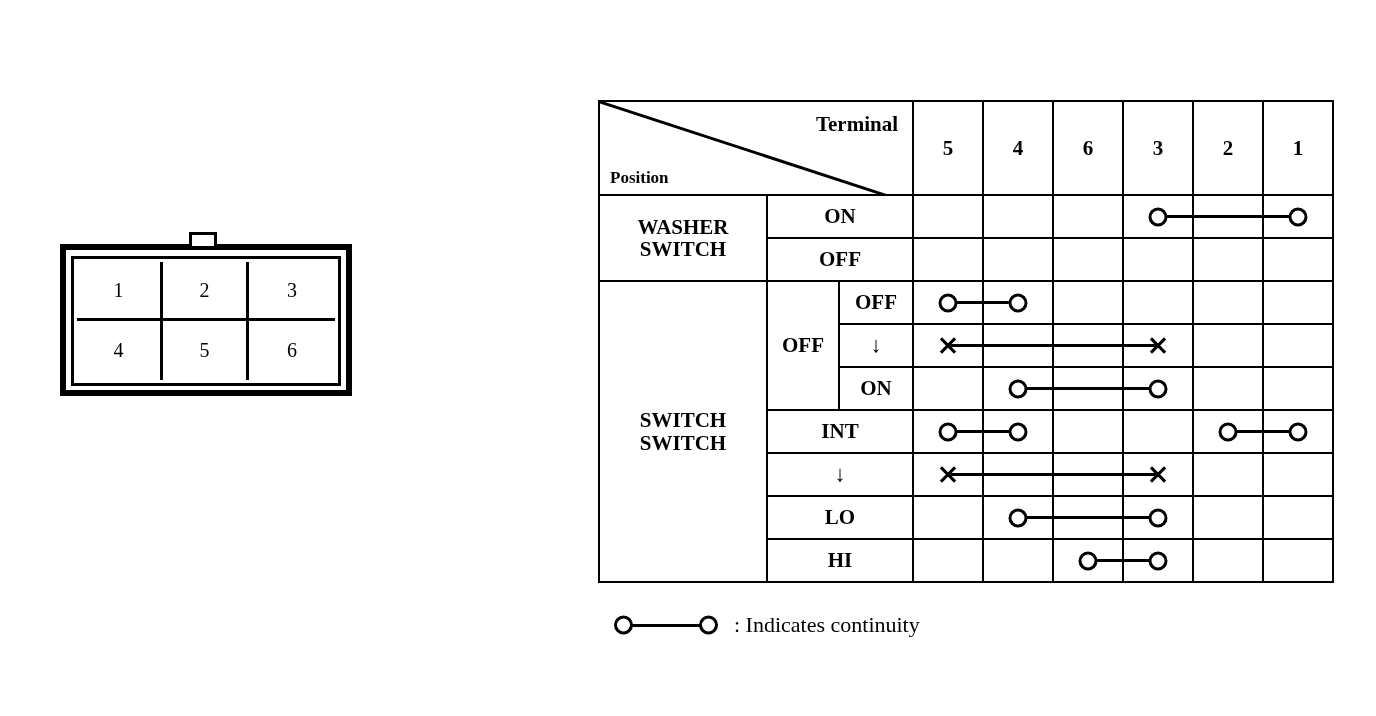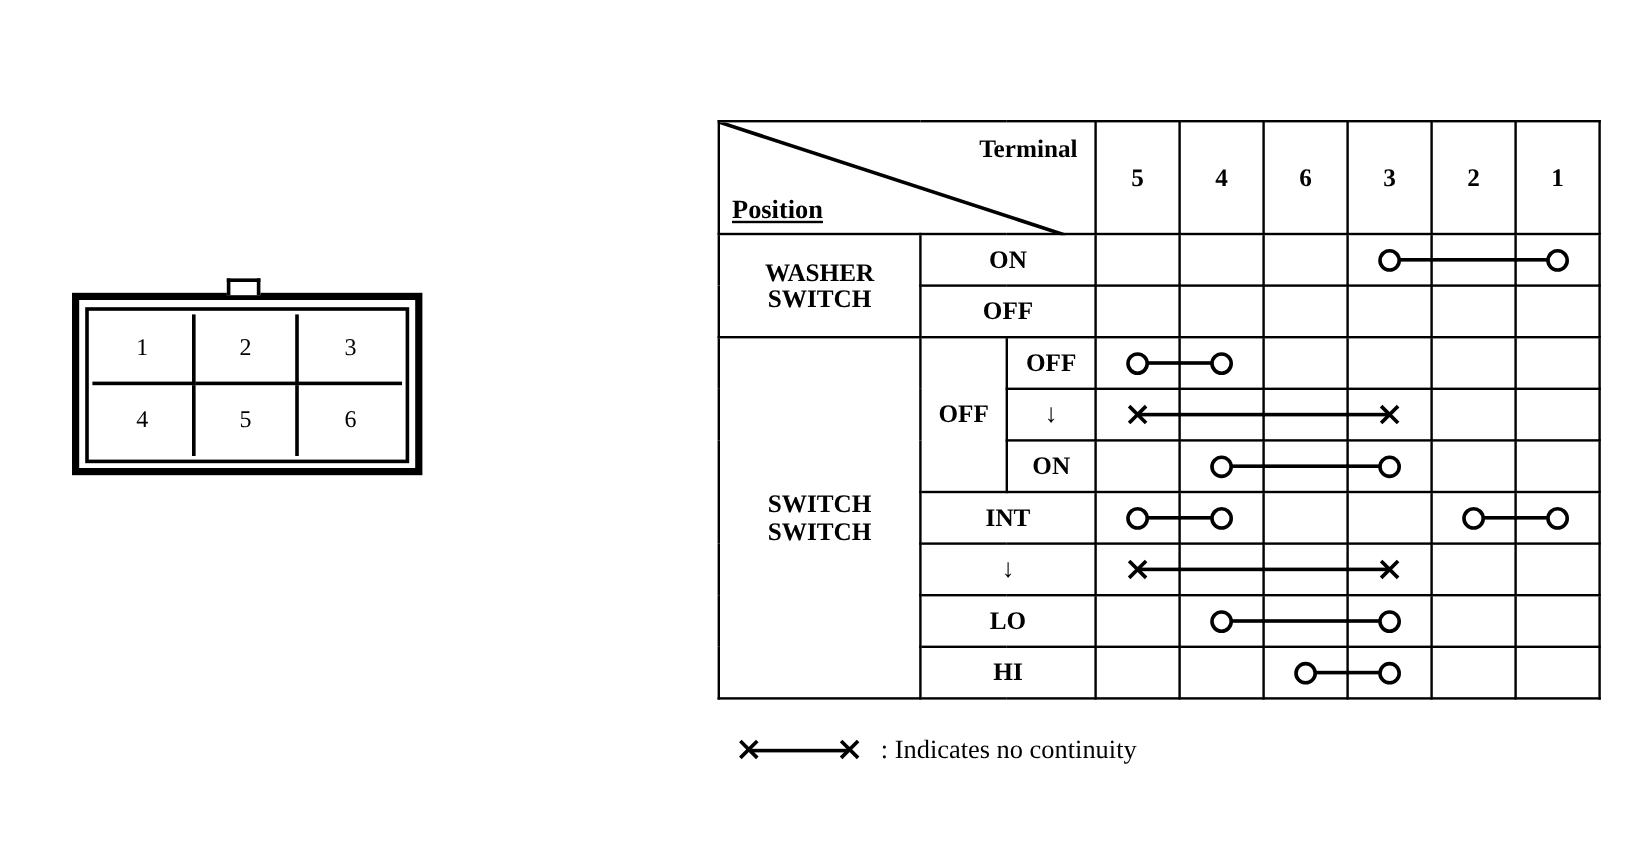--- a/index.html
+++ b/index.html
@@ -121,22 +121,21 @@
     right: 14px;
     top: 10px;
     font-weight: bold;
     font-size: 21px;
   }
   .corner .position-lbl {
     position: absolute;
     left: 10px;
     bottom: 6px;
     font-weight: bold;
-    font-size: 22px;
-    text-decoration: underline;
+    font-size: 17px;
   }
 
   .termcol { width: 70px; }
   .rowlabel-wide { width: 168px; text-align: left; padding-left: 8px; }
   .rowlabel-sub  { width: 74px; }
   .rowlabel-two  { width: 72px; }
 
   td.lbl-left {
     text-align: left;
     padding-left: 8px;
@@ -493,18 +492,18 @@
       <td class="datacell outer-bottom outer-right"></td>
     </tr>
   </tbody>
     </table>
 </div>
 
 <div id="legend">
   <div class="legend-row">
     <span class="legend-sym">
       <span class="bar"></span>
-      <span class="x-left"></span>
-      <span class="x-right"></span>
+      <span class="c-left"></span>
+      <span class="c-right"></span>
     </span>
-    <span class="legend-text">: Indicates no continuity</span>
+    <span class="legend-text">: Indicates continuity</span>
   </div>
 </div>
 
 </body></html>

